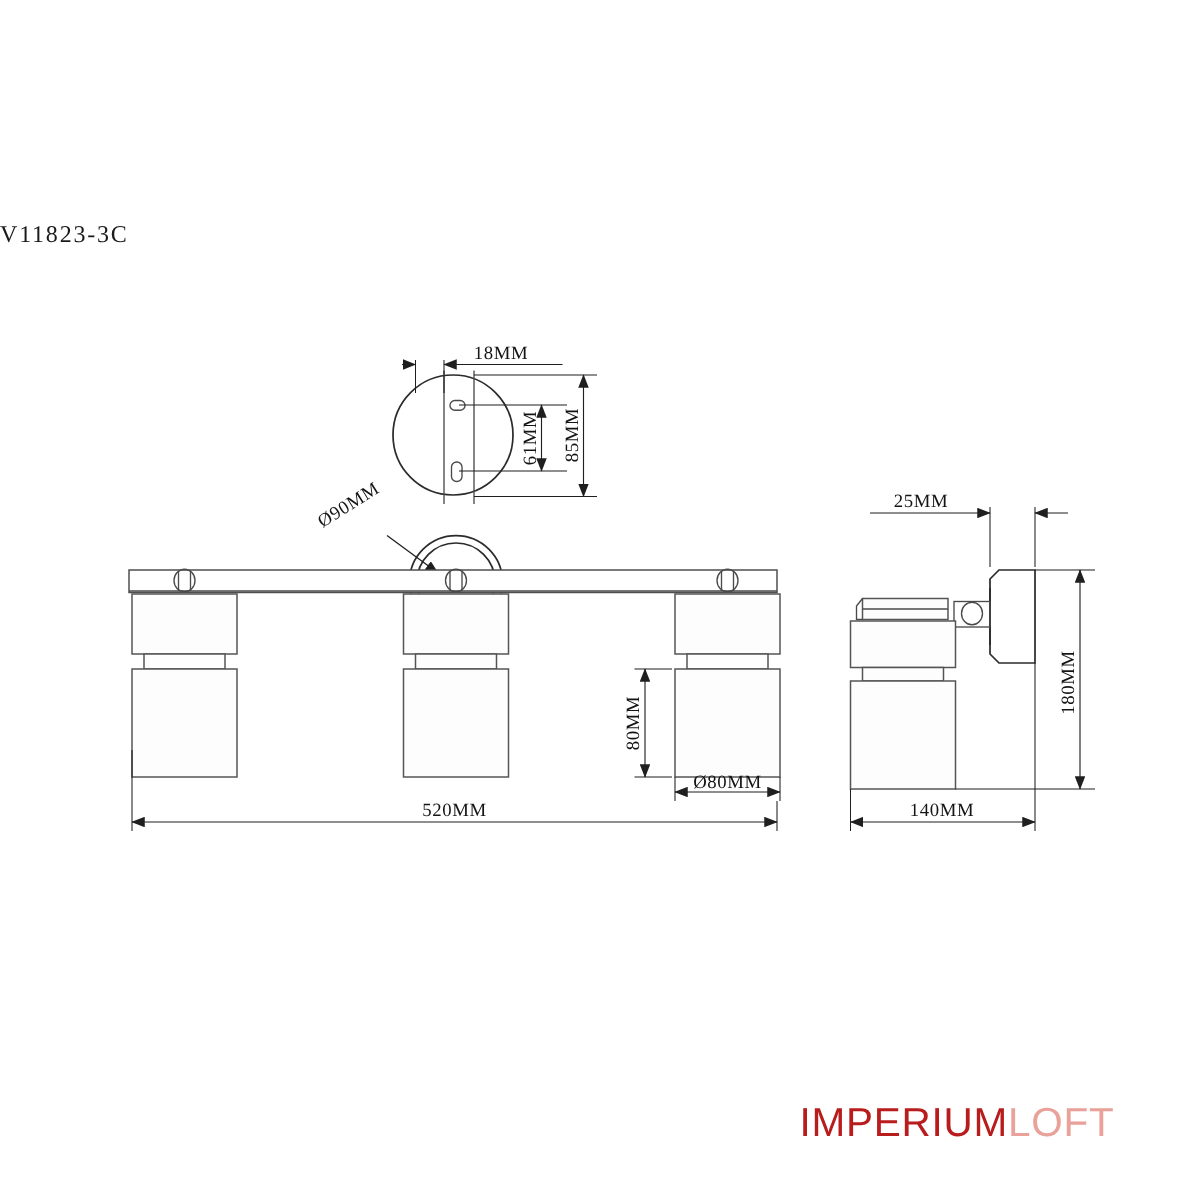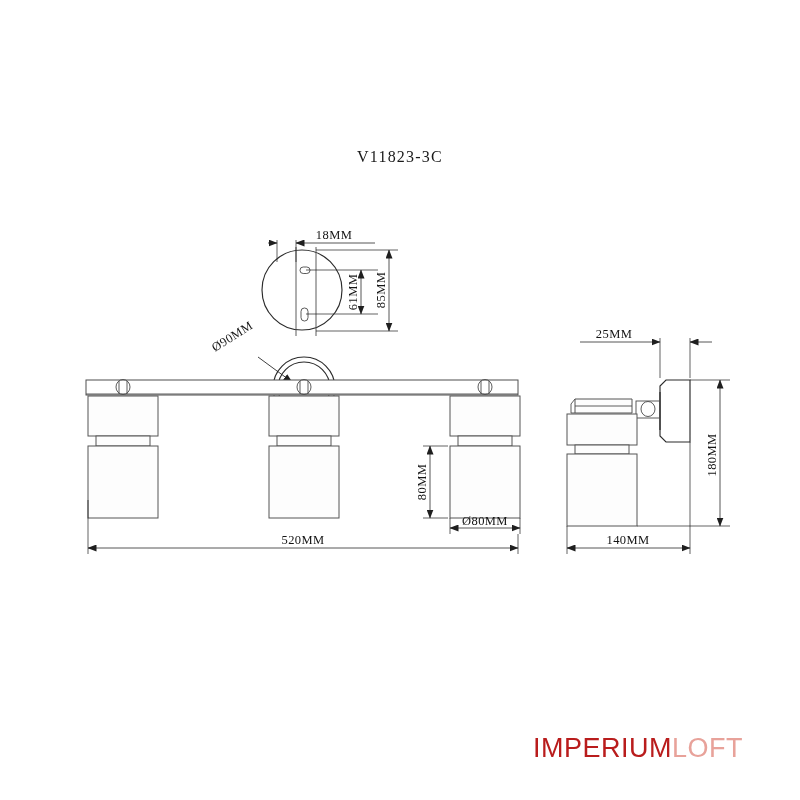--- a/index.html
+++ b/index.html
@@ -18,21 +18,21 @@
     position: absolute;
     left: 0; top: 0;
     width: 800px;
     height: 800px;
   }
   .dwg-title {
     position: absolute;
     left: 0;
     top: 148px;
     width: 800px;
-    text-align: center;
+    text-align: left;
     font-family: "Liberation Serif", serif;
     font-size: 16px;
     letter-spacing: 1.2px;
     color: #1a1a1a;
     white-space: nowrap;
   }
   .logo {
     position: absolute;
     left: 533px;
     top: 733px;

